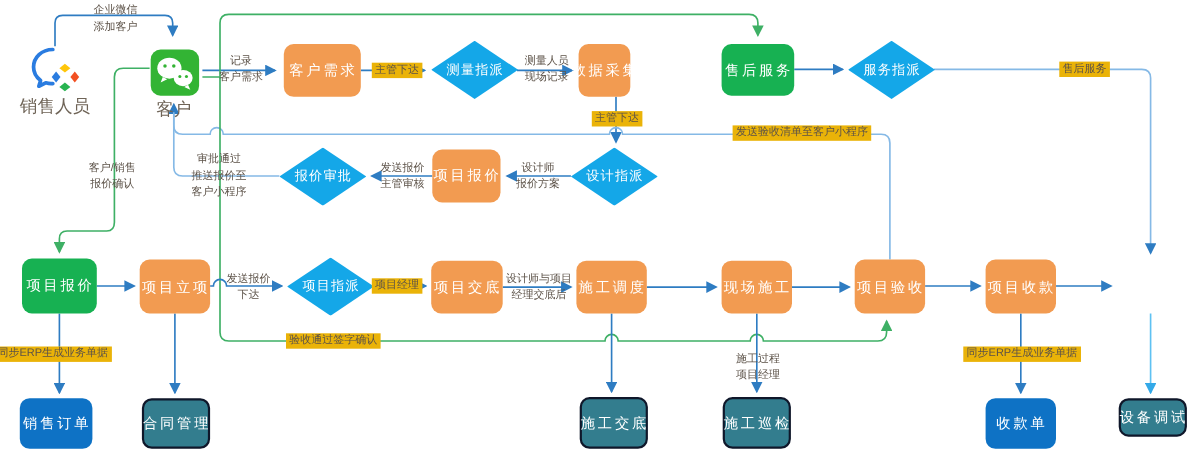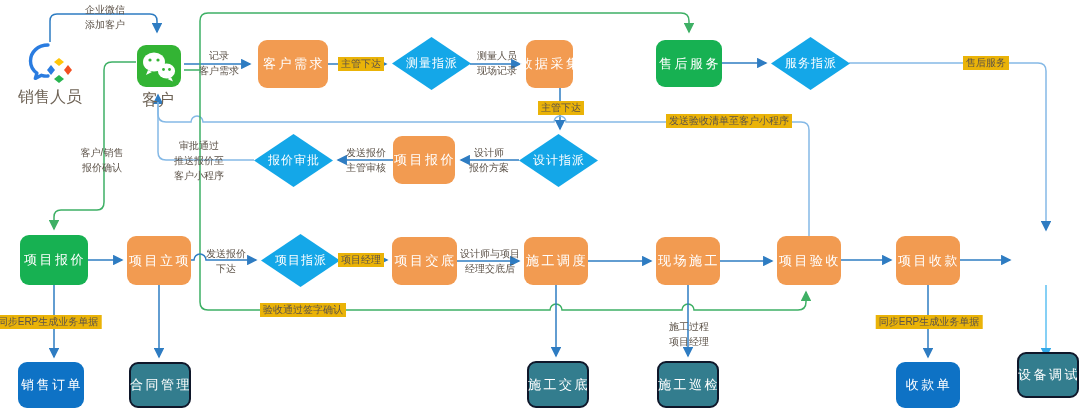--- a/index.html
+++ b/index.html
@@ -158,21 +158,21 @@
   <div class="node orange" style="left:524px;top:237px;width:64px;height:48px;">施工调度</div>
   <div class="node orange" style="left:656px;top:237px;width:64px;height:48px;">现场施工</div>
   <div class="node orange" style="left:777px;top:236px;width:64px;height:49px;">项目验收</div>
   <div class="node orange" style="left:896px;top:236px;width:64px;height:49px;">项目收款</div>
 
   <div class="node bluebox" style="left:18px;top:362px;width:66px;height:46px;">销售订单</div>
   <div class="node teal" style="left:129px;top:362px;width:62px;height:46px;">合同管理</div>
   <div class="node teal" style="left:527px;top:361px;width:62px;height:47px;">施工交底</div>
   <div class="node teal" style="left:657px;top:361px;width:62px;height:47px;">施工巡检</div>
   <div class="node bluebox" style="left:896px;top:362px;width:64px;height:46px;">收款单</div>
-  <div class="node teal" style="left:1017px;top:352px;width:62px;height:46px;">设备调试</div>
+  <div class="node teal" style="left:1017px;top:362px;width:62px;height:35px;">设备调试</div>
 
   <div class="elabel" style="left:105px;top:17px;">企业微信
 添加客户</div>
   <div class="elabel" style="left:219px;top:63px;">记录
 客户需求</div>
   <div class="elabel bg" style="left:361px;top:64px;">主管下达</div>
   <div class="elabel" style="left:497px;top:63px;">测量人员
 现场记录</div>
   <div class="elabel bg" style="left:561px;top:108px;">主管下达</div>
   <div class="elabel" style="left:489px;top:160px;">设计师

